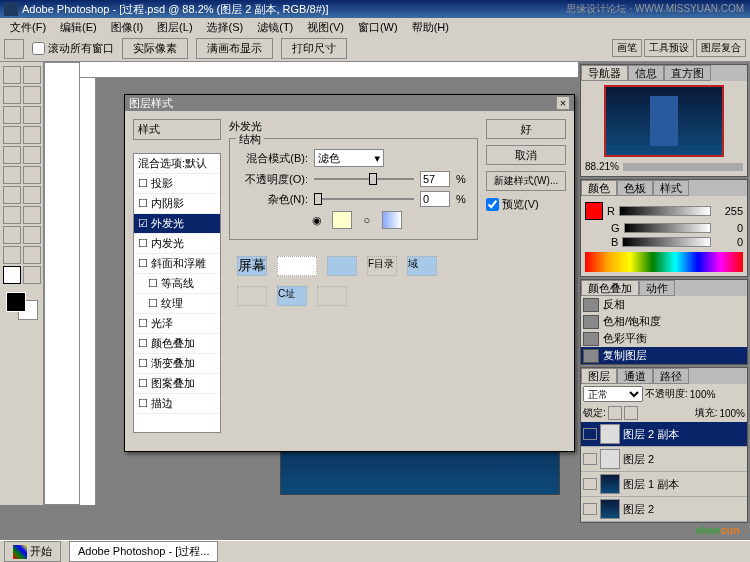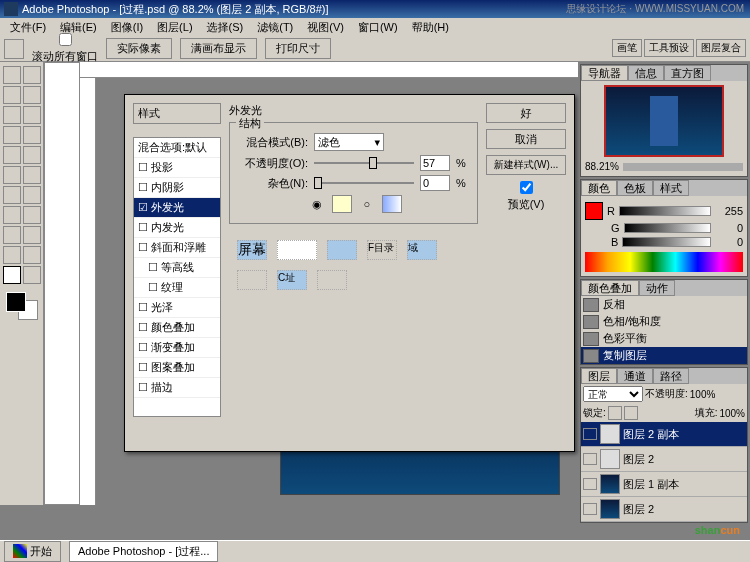--- a/index.html
+++ b/index.html
@@ -3,21 +3,21 @@
 <meta charset="utf-8">
 <style>
 * { margin:0; padding:0; box-sizing:border-box; font-family:"Microsoft YaHei","SimSun",sans-serif; font-size:11px; }
 body { width:750px; height:562px; background:#808080; position:relative; overflow:hidden; }
 .titlebar { height:18px; background:linear-gradient(#0a246a,#3a6ea5); color:#fff; display:flex; align-items:center; padding:0 4px; }
 .titlebar-icon { width:14px; height:14px; background:#1e3a5f; margin-right:4px; }
 .menubar { height:18px; background:#d4d0c8; display:flex; align-items:center; padding:8px 4px; gap:2px; }
 .menubar span { padding:0 6px; cursor:default; }
 .toolbar { height:26px; background:#d4d0c8; display:flex; align-items:center; padding:0 4px; border-bottom:1px solid #888; gap:8px; }
 .tool-icon { width:20px; height:20px; background:#d4d0c8; border:1px solid #888; display:inline-block; }
-.checkbox-lbl { display:flex; align-items:center; gap:3px;flex-direction:column; }
+.checkbox-lbl { display:flex; align-items:center; gap:3px; }
 .tab-btn { padding:2px 10px; border:1px solid #888; background:#d4d0c8; }
 .main-area { display:flex; height:443px; }
 .left-tools { width:44px; background:#d4d0c8; border-right:1px solid #888; display:flex; flex-direction:column; align-items:center; padding-top:4px; }
 .tool-grid { display:grid; grid-template-columns:18px 18px; gap:2px; }
 .tool-btn { width:18px; height:18px; background:#d4d0c8; border:1px solid #888; }
 .tool-btn.sel { background:#fff; border:1px solid #000; }
 .color-sw { width:32px; height:28px; position:relative; margin-top:8px; }
 .sw-fg { width:20px; height:20px; background:#000; position:absolute; left:0; top:0; border:1px solid #fff; }
 .sw-bg { width:20px; height:20px; background:#fff; position:absolute; right:0; bottom:0; border:1px solid #888; }
 .mini-ruler { width:36px; background:#fff; border:1px solid #888; }
@@ -65,21 +65,21 @@
 .form-lbl { width:72px; text-align:right; }
 .select-box { width:70px; height:18px; border:1px solid #888; background:#fff; display:flex; align-items:center; padding:0 3px; justify-content:space-between; }
 .num-input { width:30px; height:16px; border:1px solid #888; background:#fff; text-align:left; padding:0 2px; }
 .slider-line { width:100px; height:2px; background:#888; position:relative; }
 .slider-handle { position:absolute; width:8px; height:12px; background:#d4d0c8; border:1px solid #000; top:-5px; }
 .color-chip { width:20px; height:18px; border:1px solid #888; display:inline-block; }
 .dlg-right { width:80px; display:flex; flex-direction:column; gap:6px; }
 .dlg-btn { height:20px; border:1px solid #888; background:#d4d0c8; text-align:center; line-height:18px; }
 .frag-img { width:30px; height:20px; background:#d4d0c8; border:1px dotted #aaa; display:inline-block; margin:2px; }
 .taskbar { position:absolute; bottom:0; left:0; right:0; height:22px; background:#d4d0c8; border-top:1px solid #fff; display:flex; align-items:center; padding:0 4px; gap:8px; }
-.start-btn { padding:2px 8px; border:1px solid #888; background:#d4d0c8; display:flex; align-items:flex-start; gap:3px; }
+.start-btn { padding:2px 8px; border:1px solid #888; background:#d4d0c8; display:flex; align-items:flex-end; gap:3px; }
 .task-btn { padding:2px 8px; border:1px solid #888; background:#fff; }
 .watermark { position:absolute; right:10px; bottom:22px; color:#3a9e3a; font-size:22px; font-weight:bold; z-index:200; }
 .watermark .c { color:#e67e22; }
 .top-right-txt { position:absolute; right:6px; top:2px; color:#999; font-size:10px; }
 .right-tabs { display:flex; gap:2px; margin-bottom:2px; }
 .rtab { padding:1px 4px; border:1px solid #888; background:#d4d0c8; font-size:10px; }
 </style>
 </head>
 <body>
 
@@ -270,20 +270,24 @@
             <div class="eye-icon"></div>
             <div class="layer-thumb blue"></div>
             <span>图层 2</span>
           </div>
       </div>
     </div>
   </div>
 </div>
 
 <div class="dialog">
+  <div class="dlg-title">
+    <span>图层样式</span>
+    <div class="dlg-close">×</div>
+  </div>
   <div class="dlg-body">
     <div class="dlg-left">
       <div class="dlg-left-head">样式</div>
       <div class="style-list">
         <div class="style-item">混合选项:默认</div>
         <div class="style-item check">投影</div>
         <div class="style-item check">内阴影</div>
         <div class="style-item sel">☑ <span>外发光</span></div>
         <div class="style-item check">内发光</div>
         <div class="style-item check">斜面和浮雕</div>

